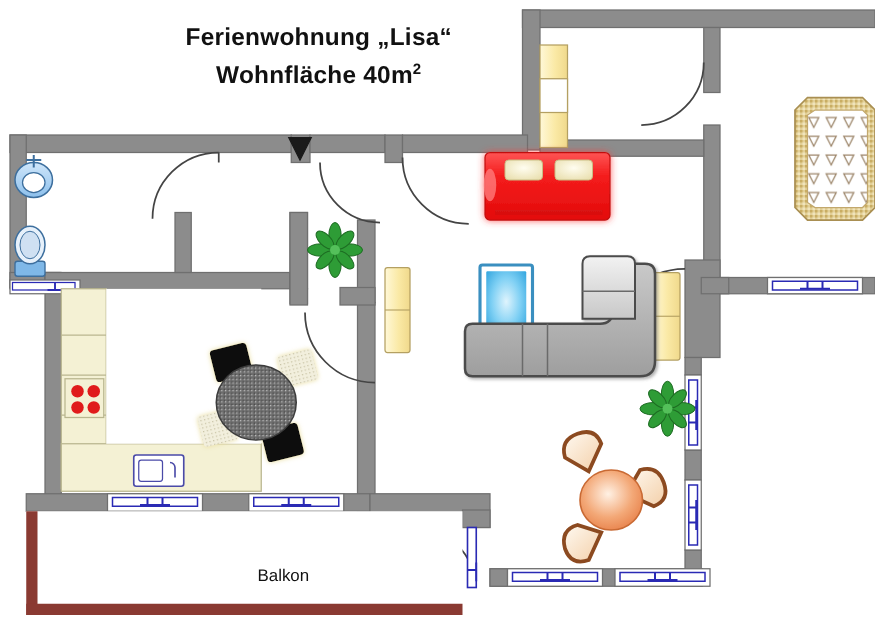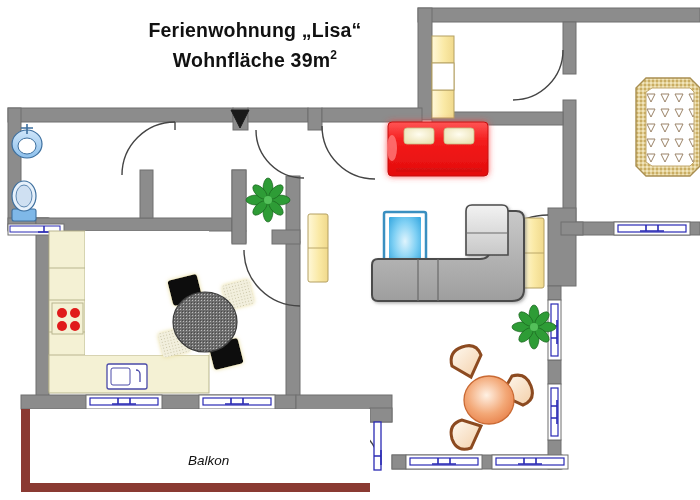--- a/index.html
+++ b/index.html
@@ -47,23 +47,22 @@
     vertical-align: super;
   }
   .room-label {
     position: absolute;
     font-family: "Liberation Sans", sans-serif;
     font-size: 13.5px;
     color: #111111;
     white-space: nowrap;
   }
   #balkon-label {
-    left: 188px;
+    left: 206px;
     top: 453px;
-    font-style: italic;
   }
 </style>
 </head>
 <body>
 
 <div id="plan-root">
 
   <svg id="plan-svg" viewBox="0 0 700 500">
     <defs>
       <linearGradient id="gradSofaRed" x1="0" y1="0" x2="0" y2="1">
@@ -393,18 +392,18 @@
     <g>
       <rect x="21" y="409" width="349" height="83" fill="#ffffff"></rect>
       <rect x="21" y="409" width="9" height="83" fill="#8a3a32"></rect>
       <rect x="21" y="483" width="349" height="9" fill="#8a3a32"></rect>
     </g>
 
   </svg>
 
   <div class="title-block">
     <div class="title-line">Ferienwohnung  „Lisa“</div>
-    <div class="title-line"><span>Wohnfläche 39m</span><sup>2</sup></div>
+    <div class="title-line"><span>Wohnfläche 40m</span><sup>2</sup></div>
   </div>
 
   <div class="room-label" id="balkon-label">Balkon</div>
 
 </div>
 
 </body></html>

